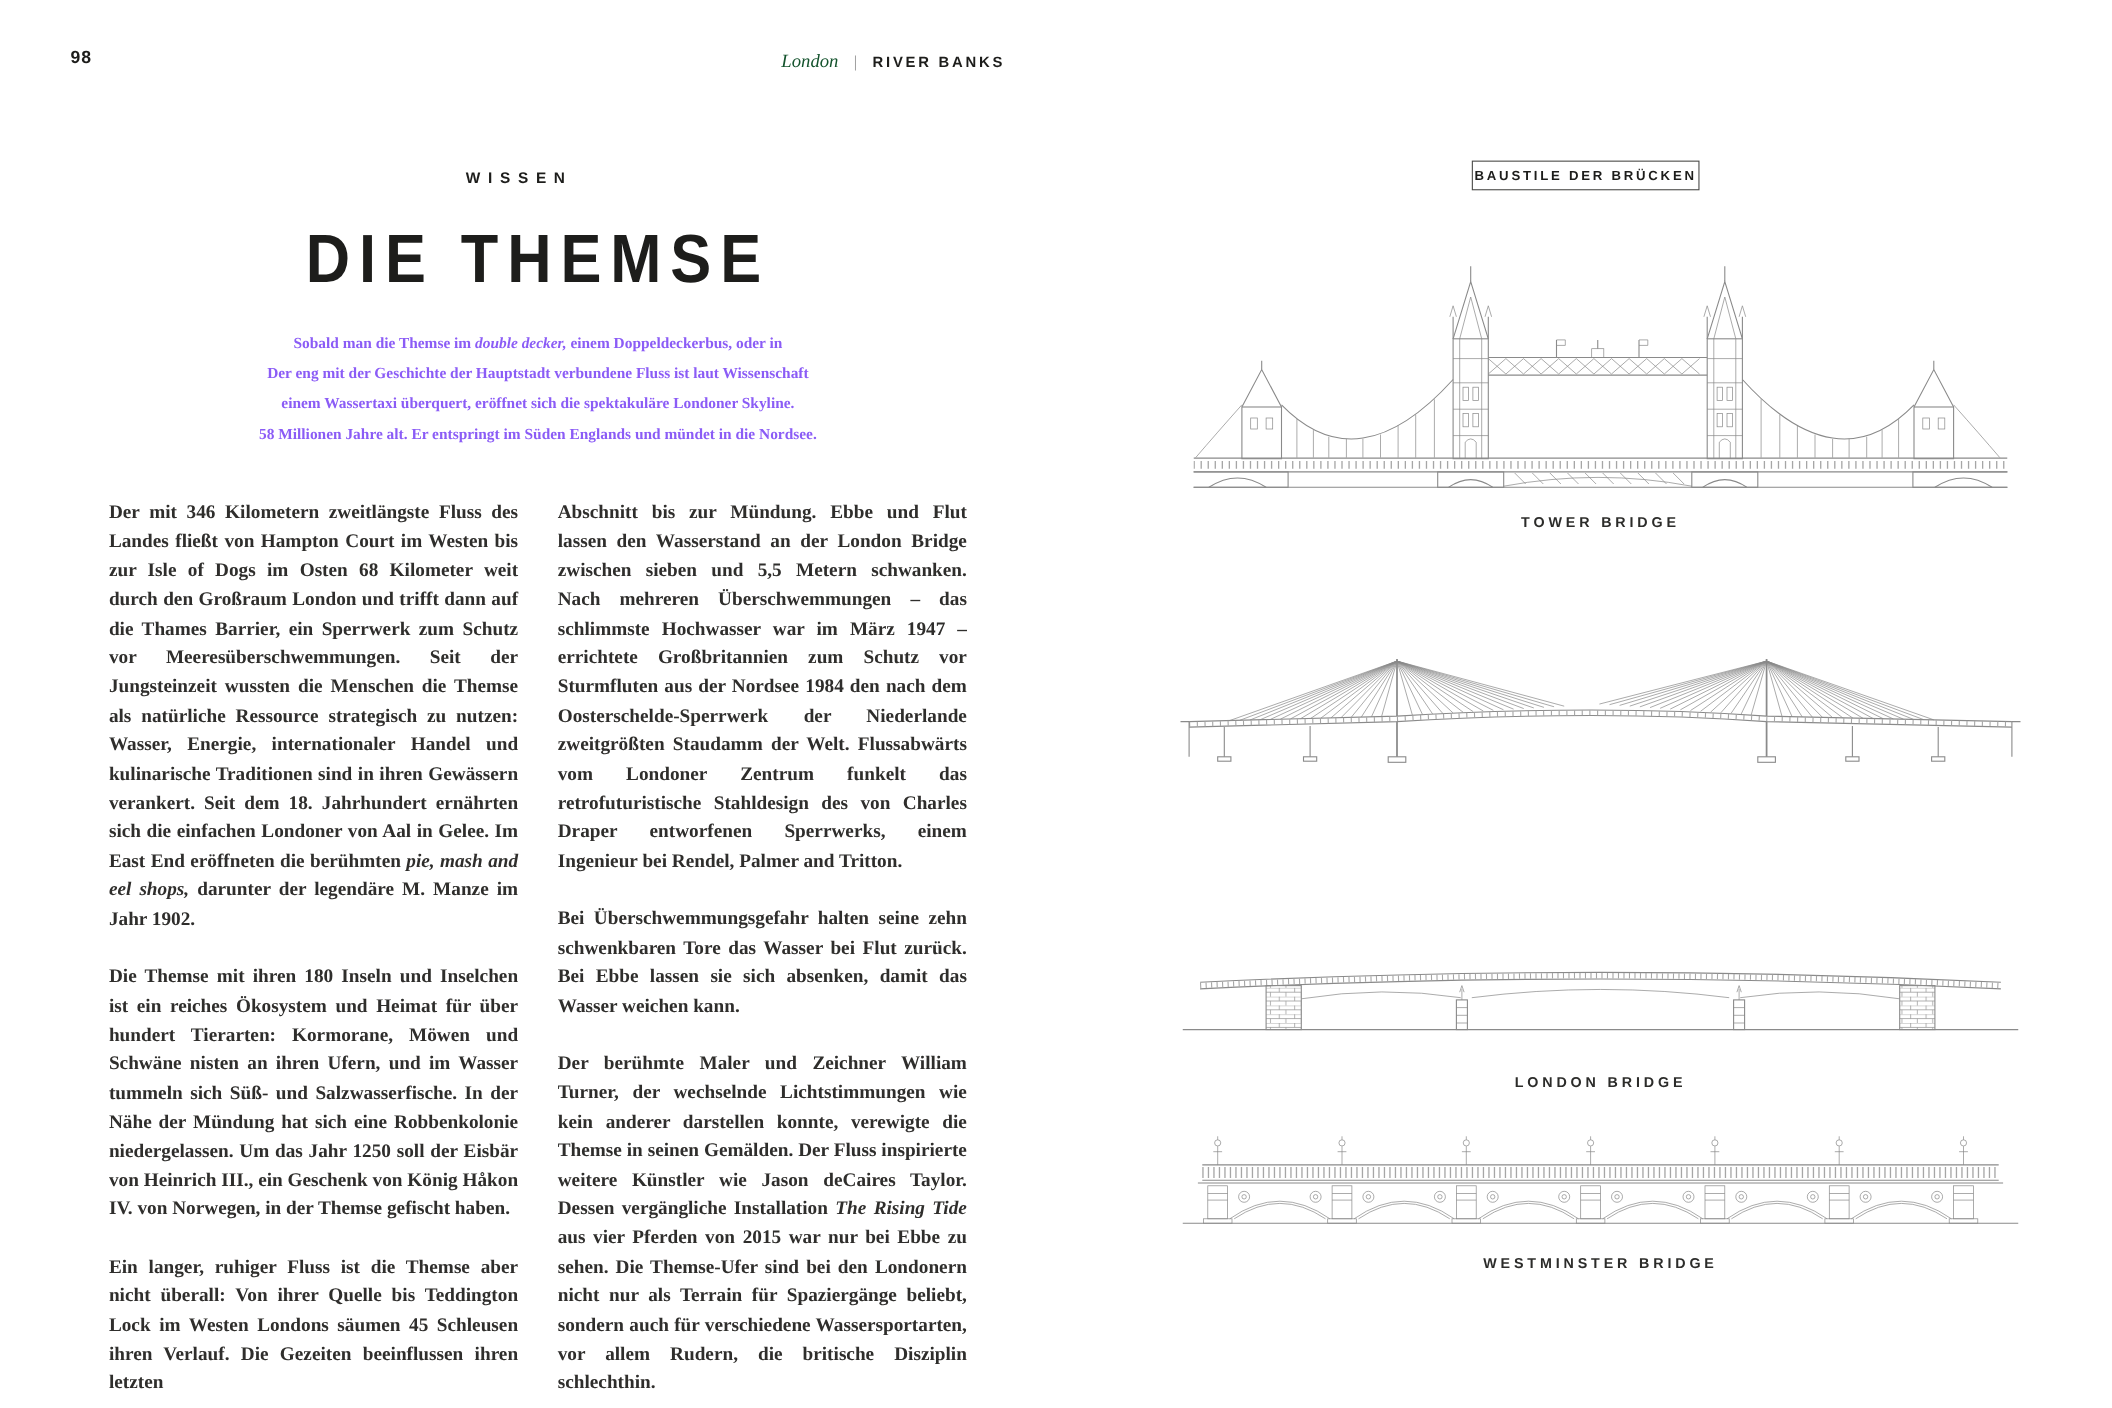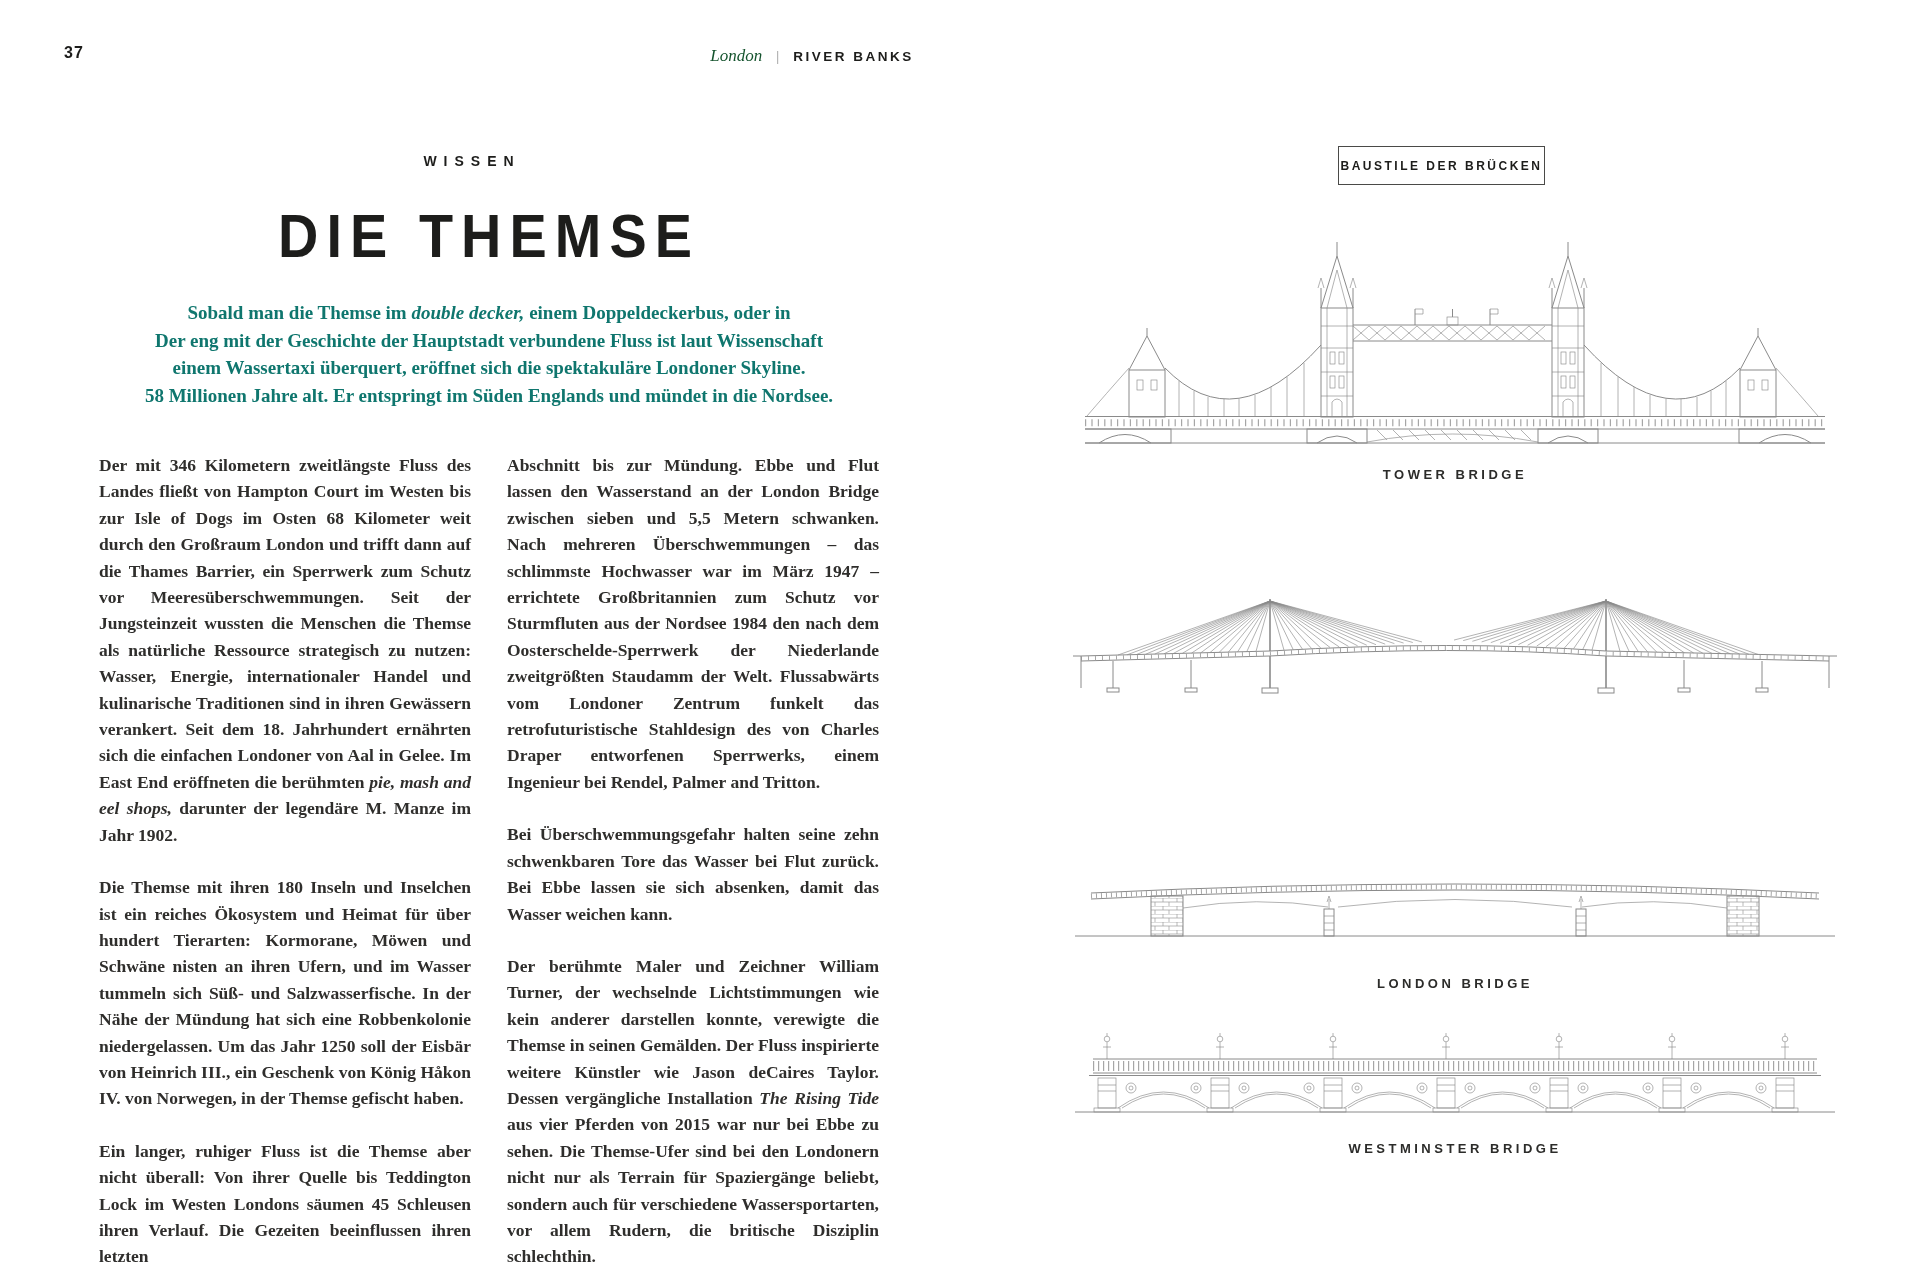--- a/index.html
+++ b/index.html
@@ -39,35 +39,35 @@
   .title{
     position:absolute;left:489px;top:206px;margin:0;
     transform:translateX(-50%) scaleX(.9);transform-origin:center;
     font-family:"Liberation Sans", sans-serif;
     font-size:62px;line-height:60px;font-weight:800;letter-spacing:9px;
     color:var(--c-ink);white-space:nowrap;
   }
   .lead{
     position:absolute;left:489px;top:299px;transform:translateX(-50%);
     width:860px;text-align:center;
-    font-weight:700;font-size:19px;line-height:27.6px;color:#0f766e;
+    font-weight:700;font-size:14px;line-height:27.6px;color:#8b5cf6;
   }
   .lead em{font-weight:700;}
 
   
   .col{position:absolute;top:452px;width:372px;text-align:justify;
     font-size:17.5px;line-height:26.4px;color:var(--c-body);font-weight:bold;}
   .col-left{left:99px;}
   .col-right{left:507px;}
   .col p{margin:0 0 26px 0;}
   .col p:last-child{margin-bottom:18px;}
 
   
   .fig-box{
-    position:absolute;left:1338px;top:146px;width:207px;height:39px;
+    position:absolute;left:1338px;top:146px;width:207px;height:27px;
     border:1px solid #4a4a48;box-sizing:border-box;
     display:flex;align-items:center;justify-content:center;
     font-family:"Liberation Sans", sans-serif;
     font-size:12px;font-weight:700;letter-spacing:2.5px;color:var(--c-ink);
     white-space:nowrap;
   }
   figure.bridge{position:absolute;margin:0;text-align:center;}
   figure.bridge svg{display:block;}
   figure.bridge figcaption{
     font-family:"Liberation Sans", sans-serif;
@@ -82,21 +82,21 @@
   svg .art{stroke:var(--c-line);fill:none;stroke-width:1;}
   svg .thin{stroke-width:.65;}
   svg .ticks{stroke:var(--c-tick);fill:none;}
   svg .brickfill{fill:url(#brick);stroke:var(--c-line);}
 </style>
 </head>
 <body>
 
 <div class="spread">
 
-  <div class="page-number">37</div>
+  <div class="page-number">98</div>
 
   <header class="running-head">
     <span class="place">London</span>
     <span class="sep">|</span>
     <span class="section">RIVER BANKS</span>
   </header>
 
   <section>
     <div class="kicker">WISSEN</div>
     <h1 class="title">DIE THEMSE</h1>

